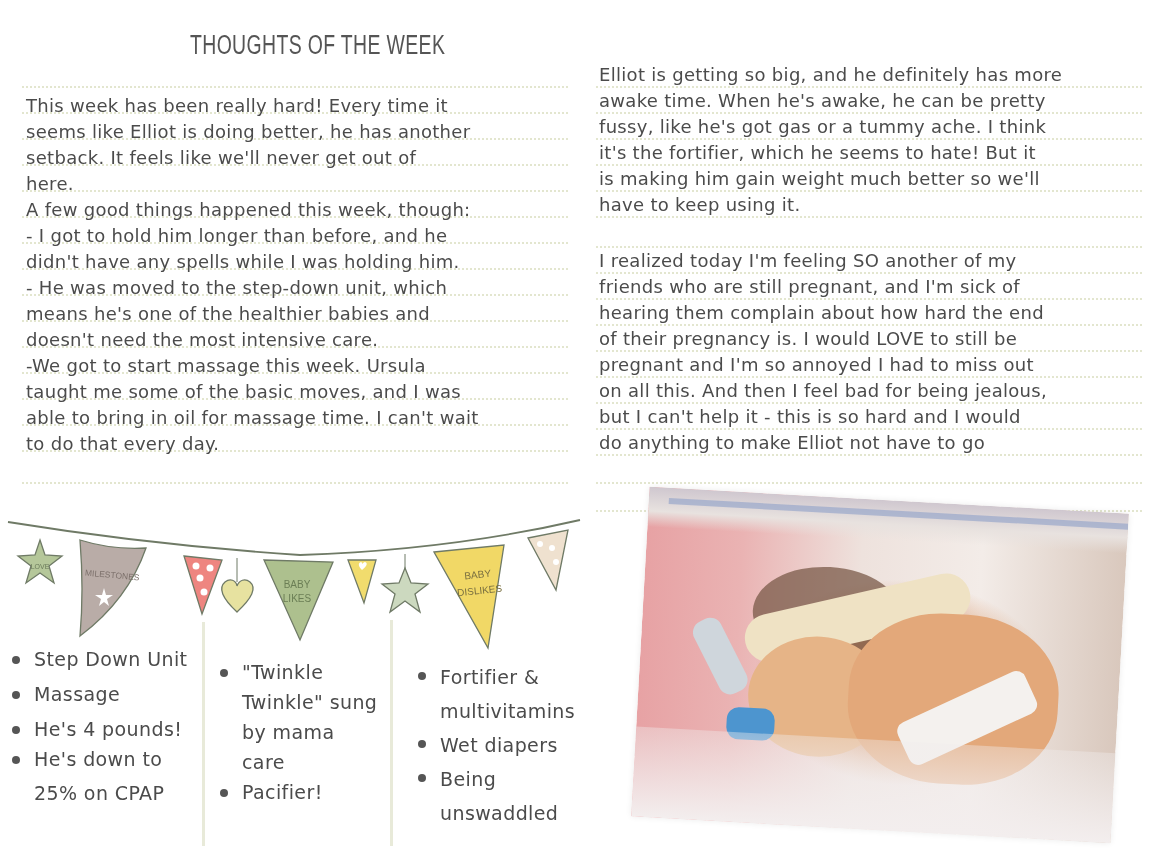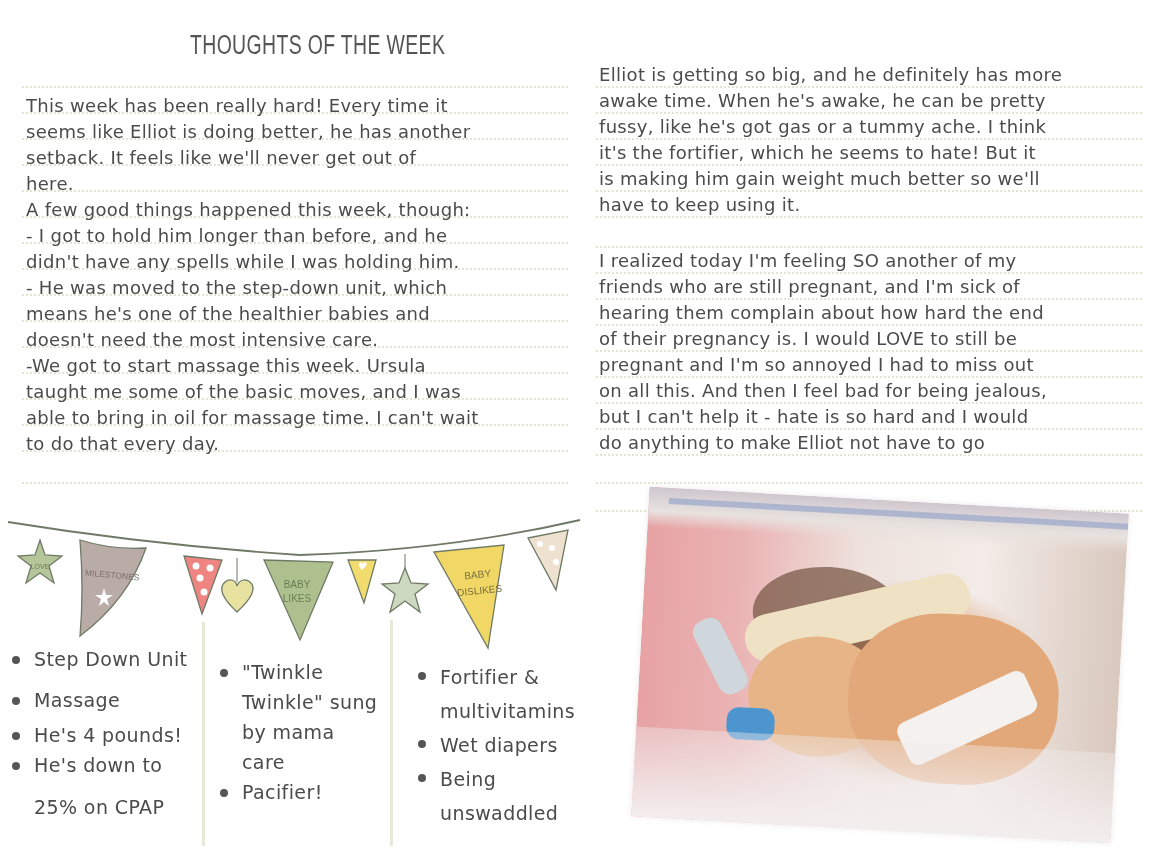--- a/index.html
+++ b/index.html
@@ -94,21 +94,21 @@
   <div>it's the fortifier, which he seems to hate! But it</div>
   <div>is making him gain weight much better so we'll</div>
   <div>have to keep using it.</div>
   <div style="height:30px"></div>
   <div>I realized today I'm feeling SO another of my</div>
   <div>friends who are still pregnant, and I'm sick of</div>
   <div>hearing them complain about how hard the end</div>
   <div>of their pregnancy is. I would LOVE to still be</div>
   <div>pregnant and I'm so annoyed I had to miss out</div>
   <div>on all this. And then I feel bad for being jealous,</div>
-  <div>but I can't help it  - hate is so hard and I would</div>
+  <div>but I can't help it  - this is so hard and I would</div>
   <div>do anything to make Elliot not have to go</div>
 </div>
 
 <svg class="bunting" viewBox="0 505 600 150" width="600" height="150">
   <path d="M8 522 Q 150 545 300 555 Q 450 550 580 520" fill="none" stroke="#6f7a66" stroke-width="1.8"></path>
 
   <g>
     <polygon points="40,540 45,555 62,556 49,566 54,583 40,573 26,583 31,566 18,556 35,555" fill="#b5c79a" stroke="#6f7a66" stroke-width="1.3"></polygon>
     <text x="40" y="569" font-size="7" text-anchor="middle" fill="#6a7a5a" font-family="Liberation Sans, sans-serif">LOVE</text>
   </g>
@@ -156,24 +156,24 @@
       <circle cx="552" cy="548" r="3" fill="#fff"></circle>
       <circle cx="556" cy="562" r="3" fill="#fff"></circle>
   </g>
 </svg>
 
 <div class="col-divider" style="left:202px; top:622px; height:224px;"></div>
 <div class="col-divider" style="left:390px; top:620px; height:226px;"></div>
 
 <ul class="lst" style="left:12px; top:644px; width:190px;">
   <li><span>Step Down Unit</span></li>
-  <li style="margin-top:11px"><span>Massage</span></li>
+  <li style="margin-top:5px"><span>Massage</span></li>
   <li style="margin-top:5px"><span>He's 4 pounds!</span></li>
   <li style=""><span>He's down to</span></li>
-  <li class="cont" style="margin-top:12px"><span>25% on CPAP</span></li>
+  <li class="cont" style="margin-top:4px"><span>25% on CPAP</span></li>
 </ul>
 
 <ul class="lst" style="left:220px; top:657px; width:170px;">
   <li><span> "Twinkle</span></li>
   <li class="cont"><span>Twinkle" sung</span></li>
   <li class="cont"><span>by mama</span></li>
   <li class="cont"><span>care</span></li>
   <li><span>Pacifier!</span></li>
 </ul>
 

